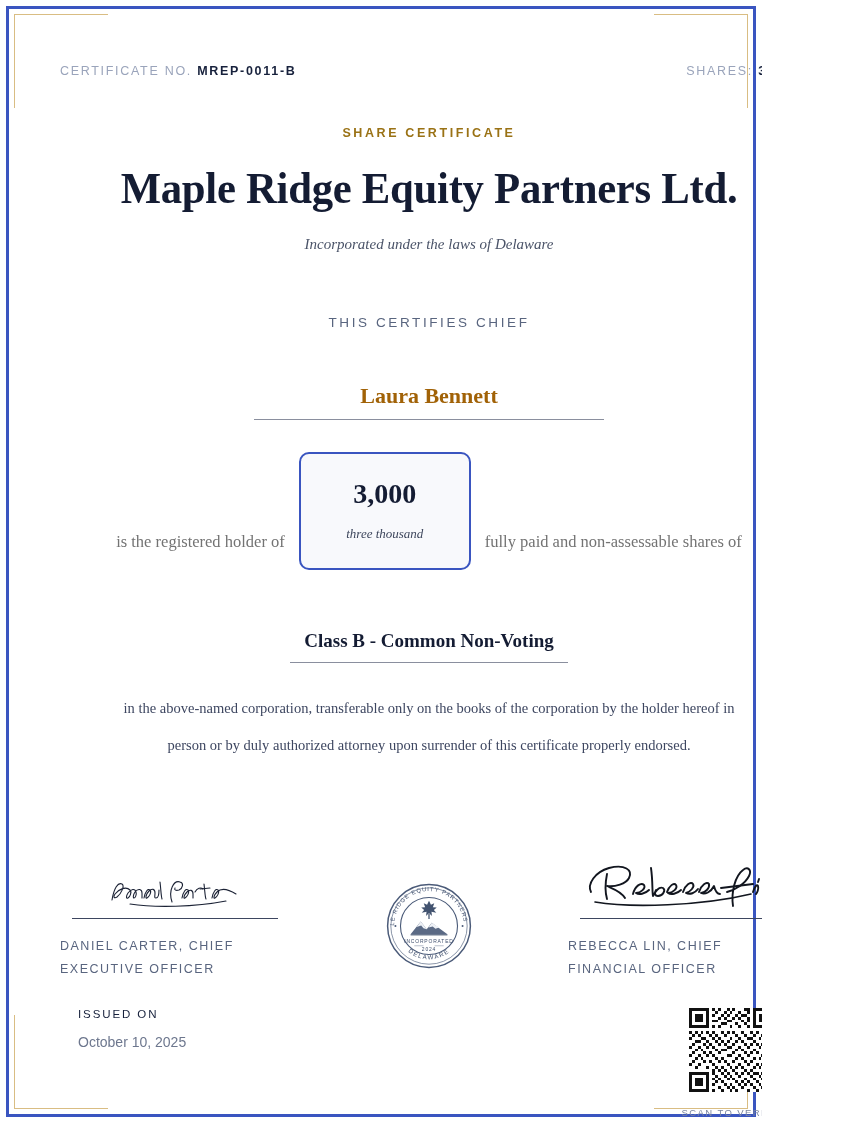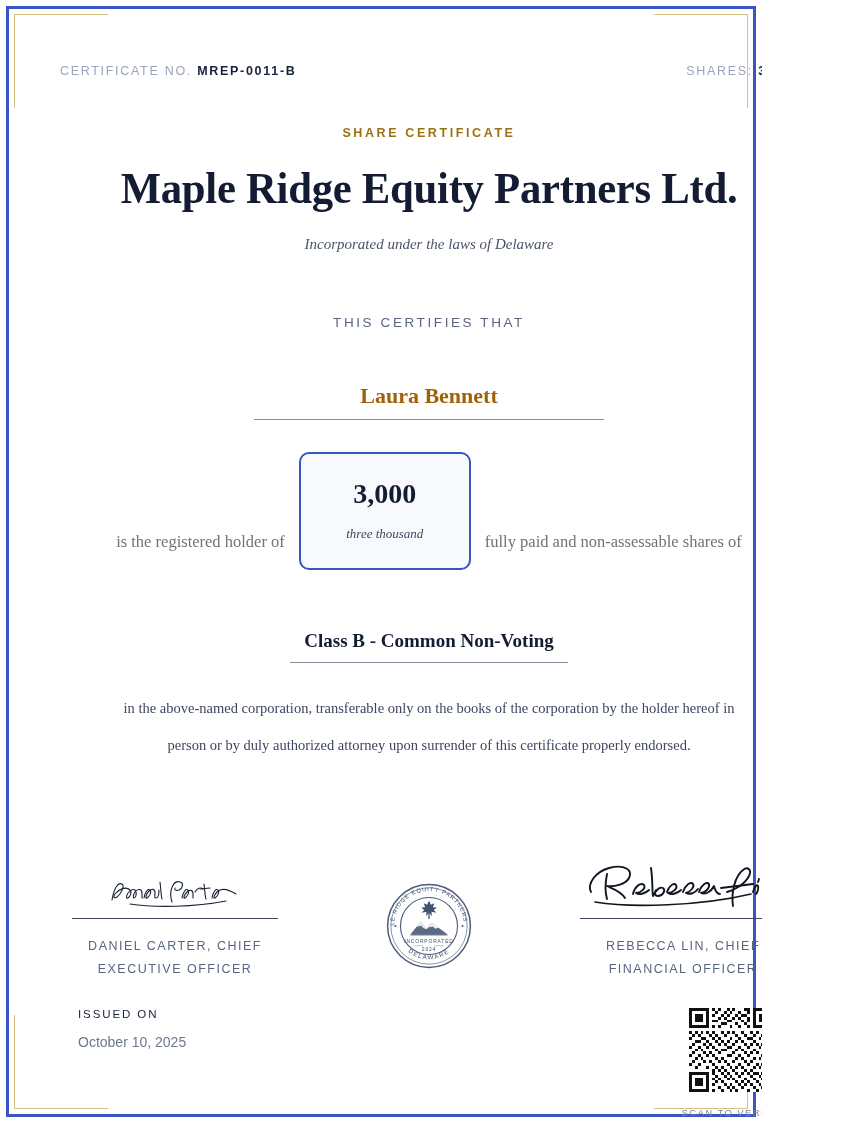--- a/index.html
+++ b/index.html
@@ -222,21 +222,21 @@
     position: absolute;
     left: 60px;
     right: 60px;
     top: 858px;
     display: flex;
     align-items: flex-start;
     justify-content: space-between;
   }
   .sig-block {
     width: 230px;
-    text-align: center;
+    text-align: left;
   }
   .sig-mark {
     height: 56px;
     display: flex;
     align-items: flex-end;
     justify-content: center;
     overflow: hidden;
   }
   .sig-rule {
     border-top: 1.3px solid #3d4660;
@@ -307,21 +307,21 @@
       <div class="meta">
         <span>SHARES:</span>
         <span class="meta-value">3,000</span>
       </div>
     </div>
 
     <div class="eyebrow">SHARE CERTIFICATE</div>
     <div class="company-title">Maple Ridge Equity Partners Ltd.</div>
     <div class="incorporation">Incorporated under the laws of Delaware</div>
 
-    <div class="certifies">THIS CERTIFIES THAT</div>
+    <div class="certifies">THIS CERTIFIES CHIEF</div>
     <div class="holder-wrap">
       <span class="holder-name">Laura Bennett</span>
     </div>
 
     <div class="shares-row">
       <div class="shares-lead">is the registered holder of</div>
       <div class="shares-box">
         <div class="shares-figure">3,000</div>
         <div class="shares-words">three thousand</div>
       </div>

